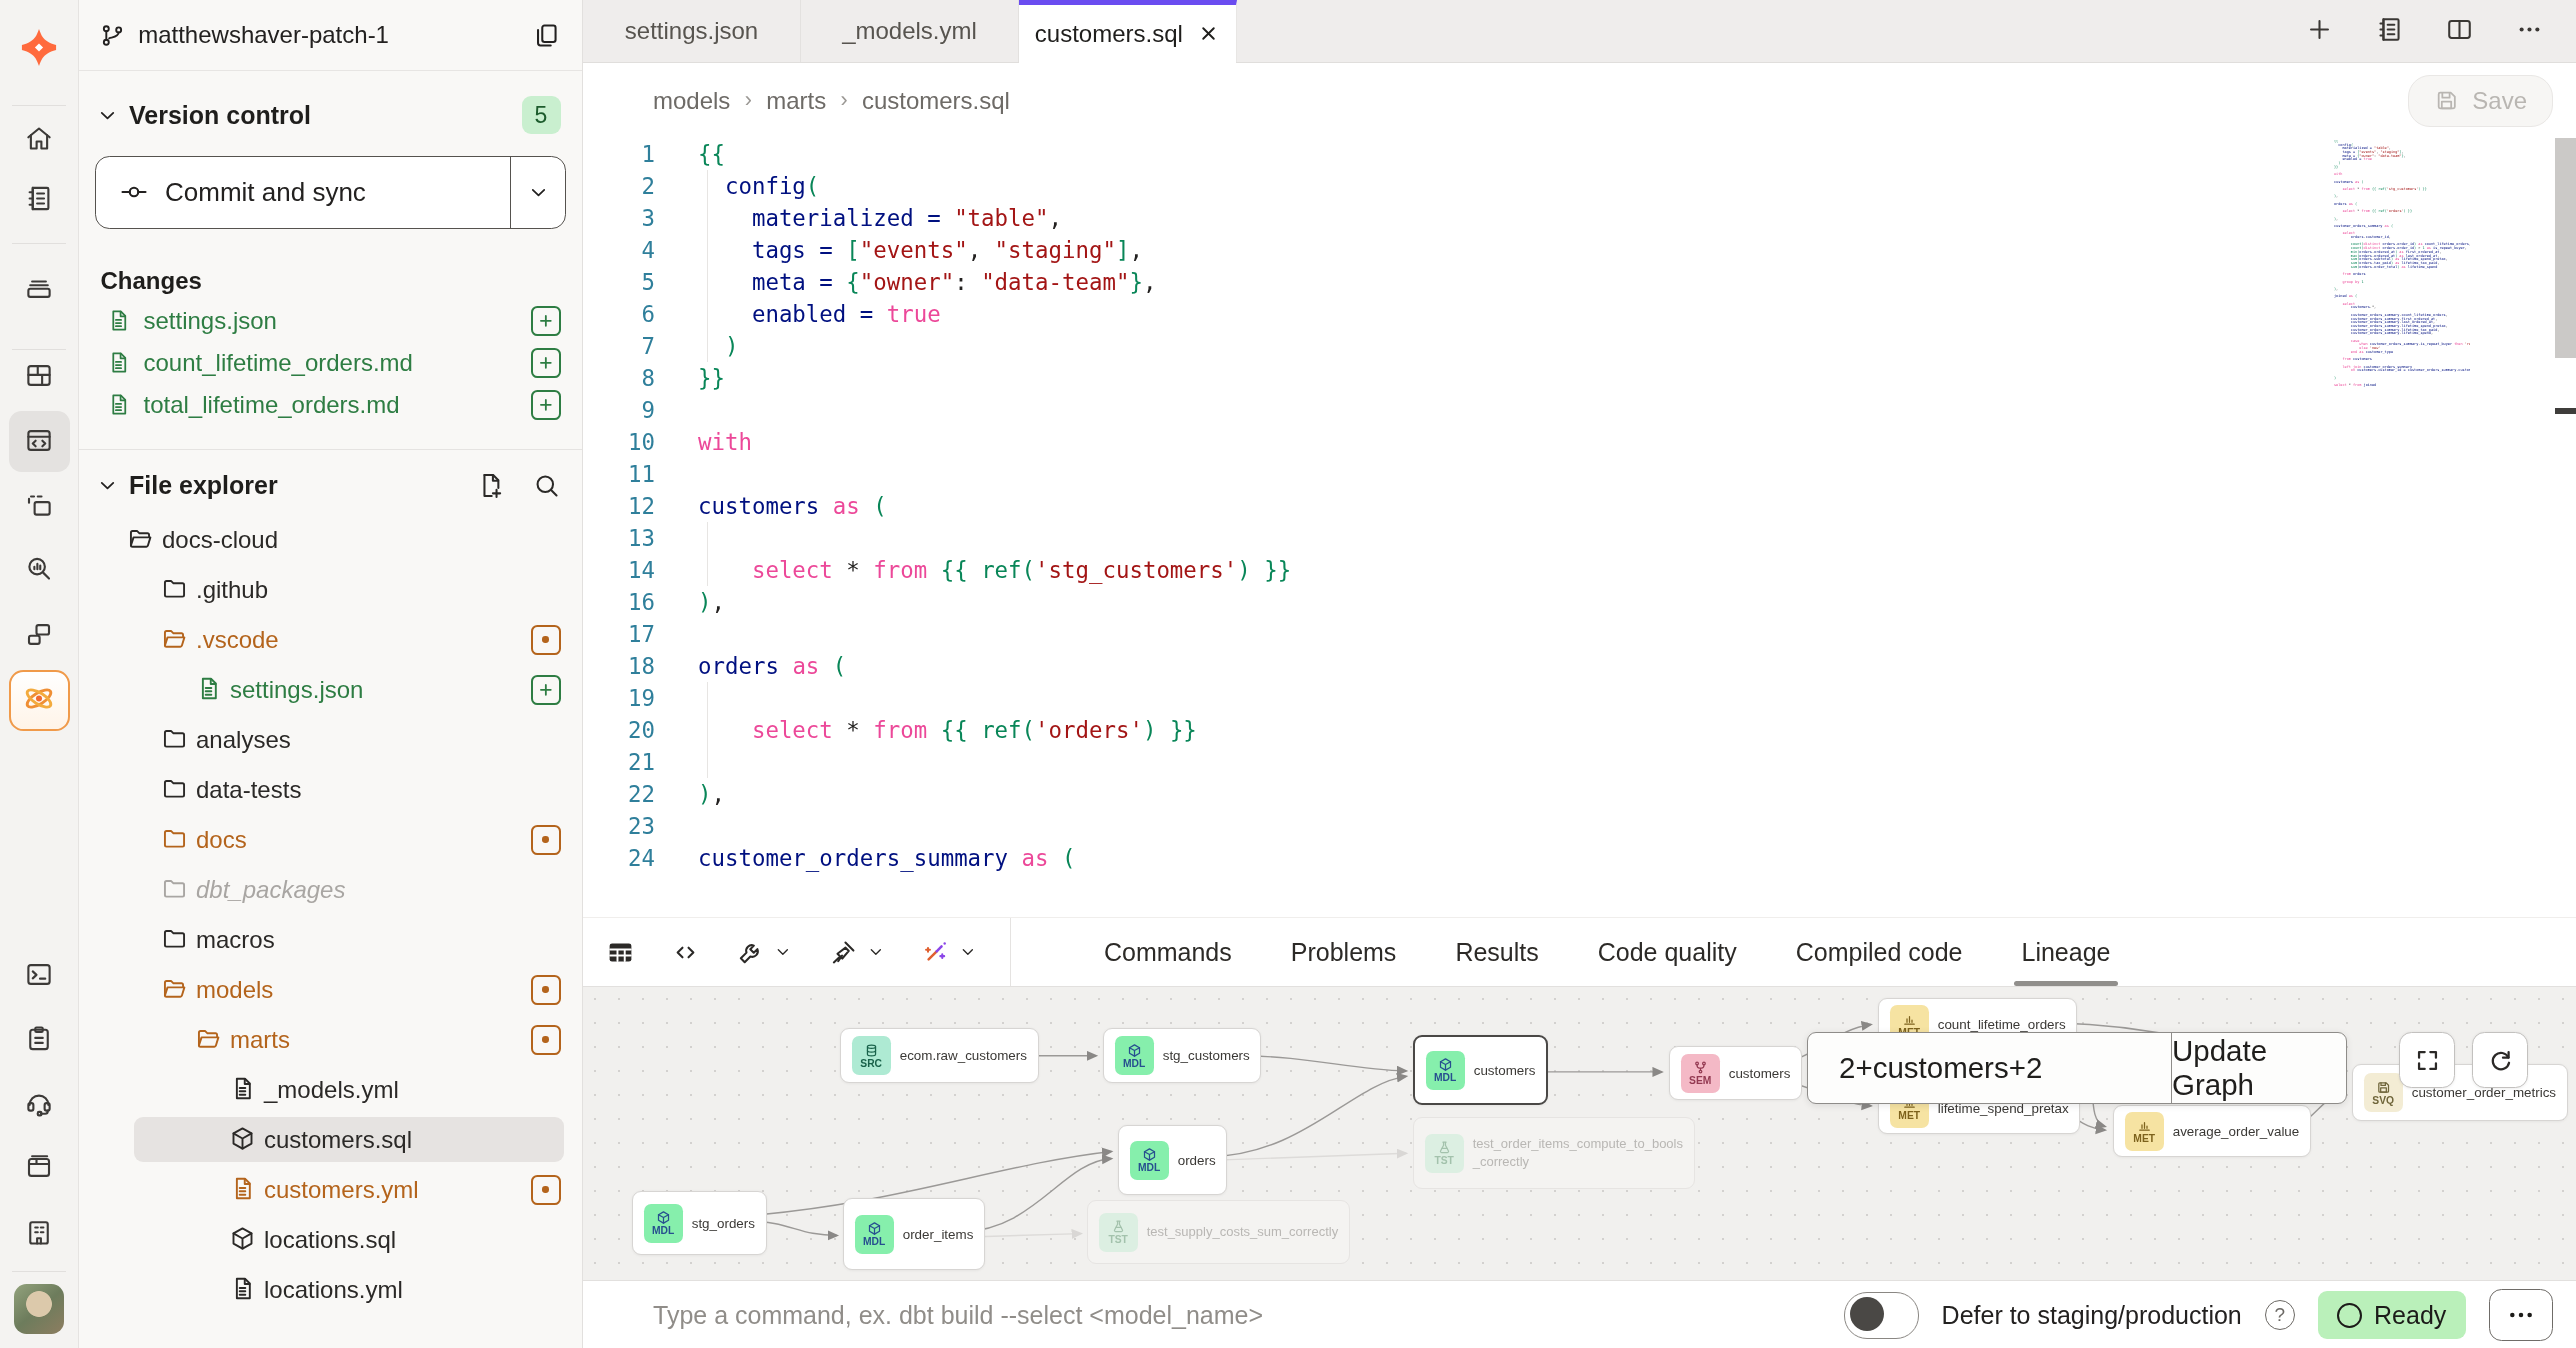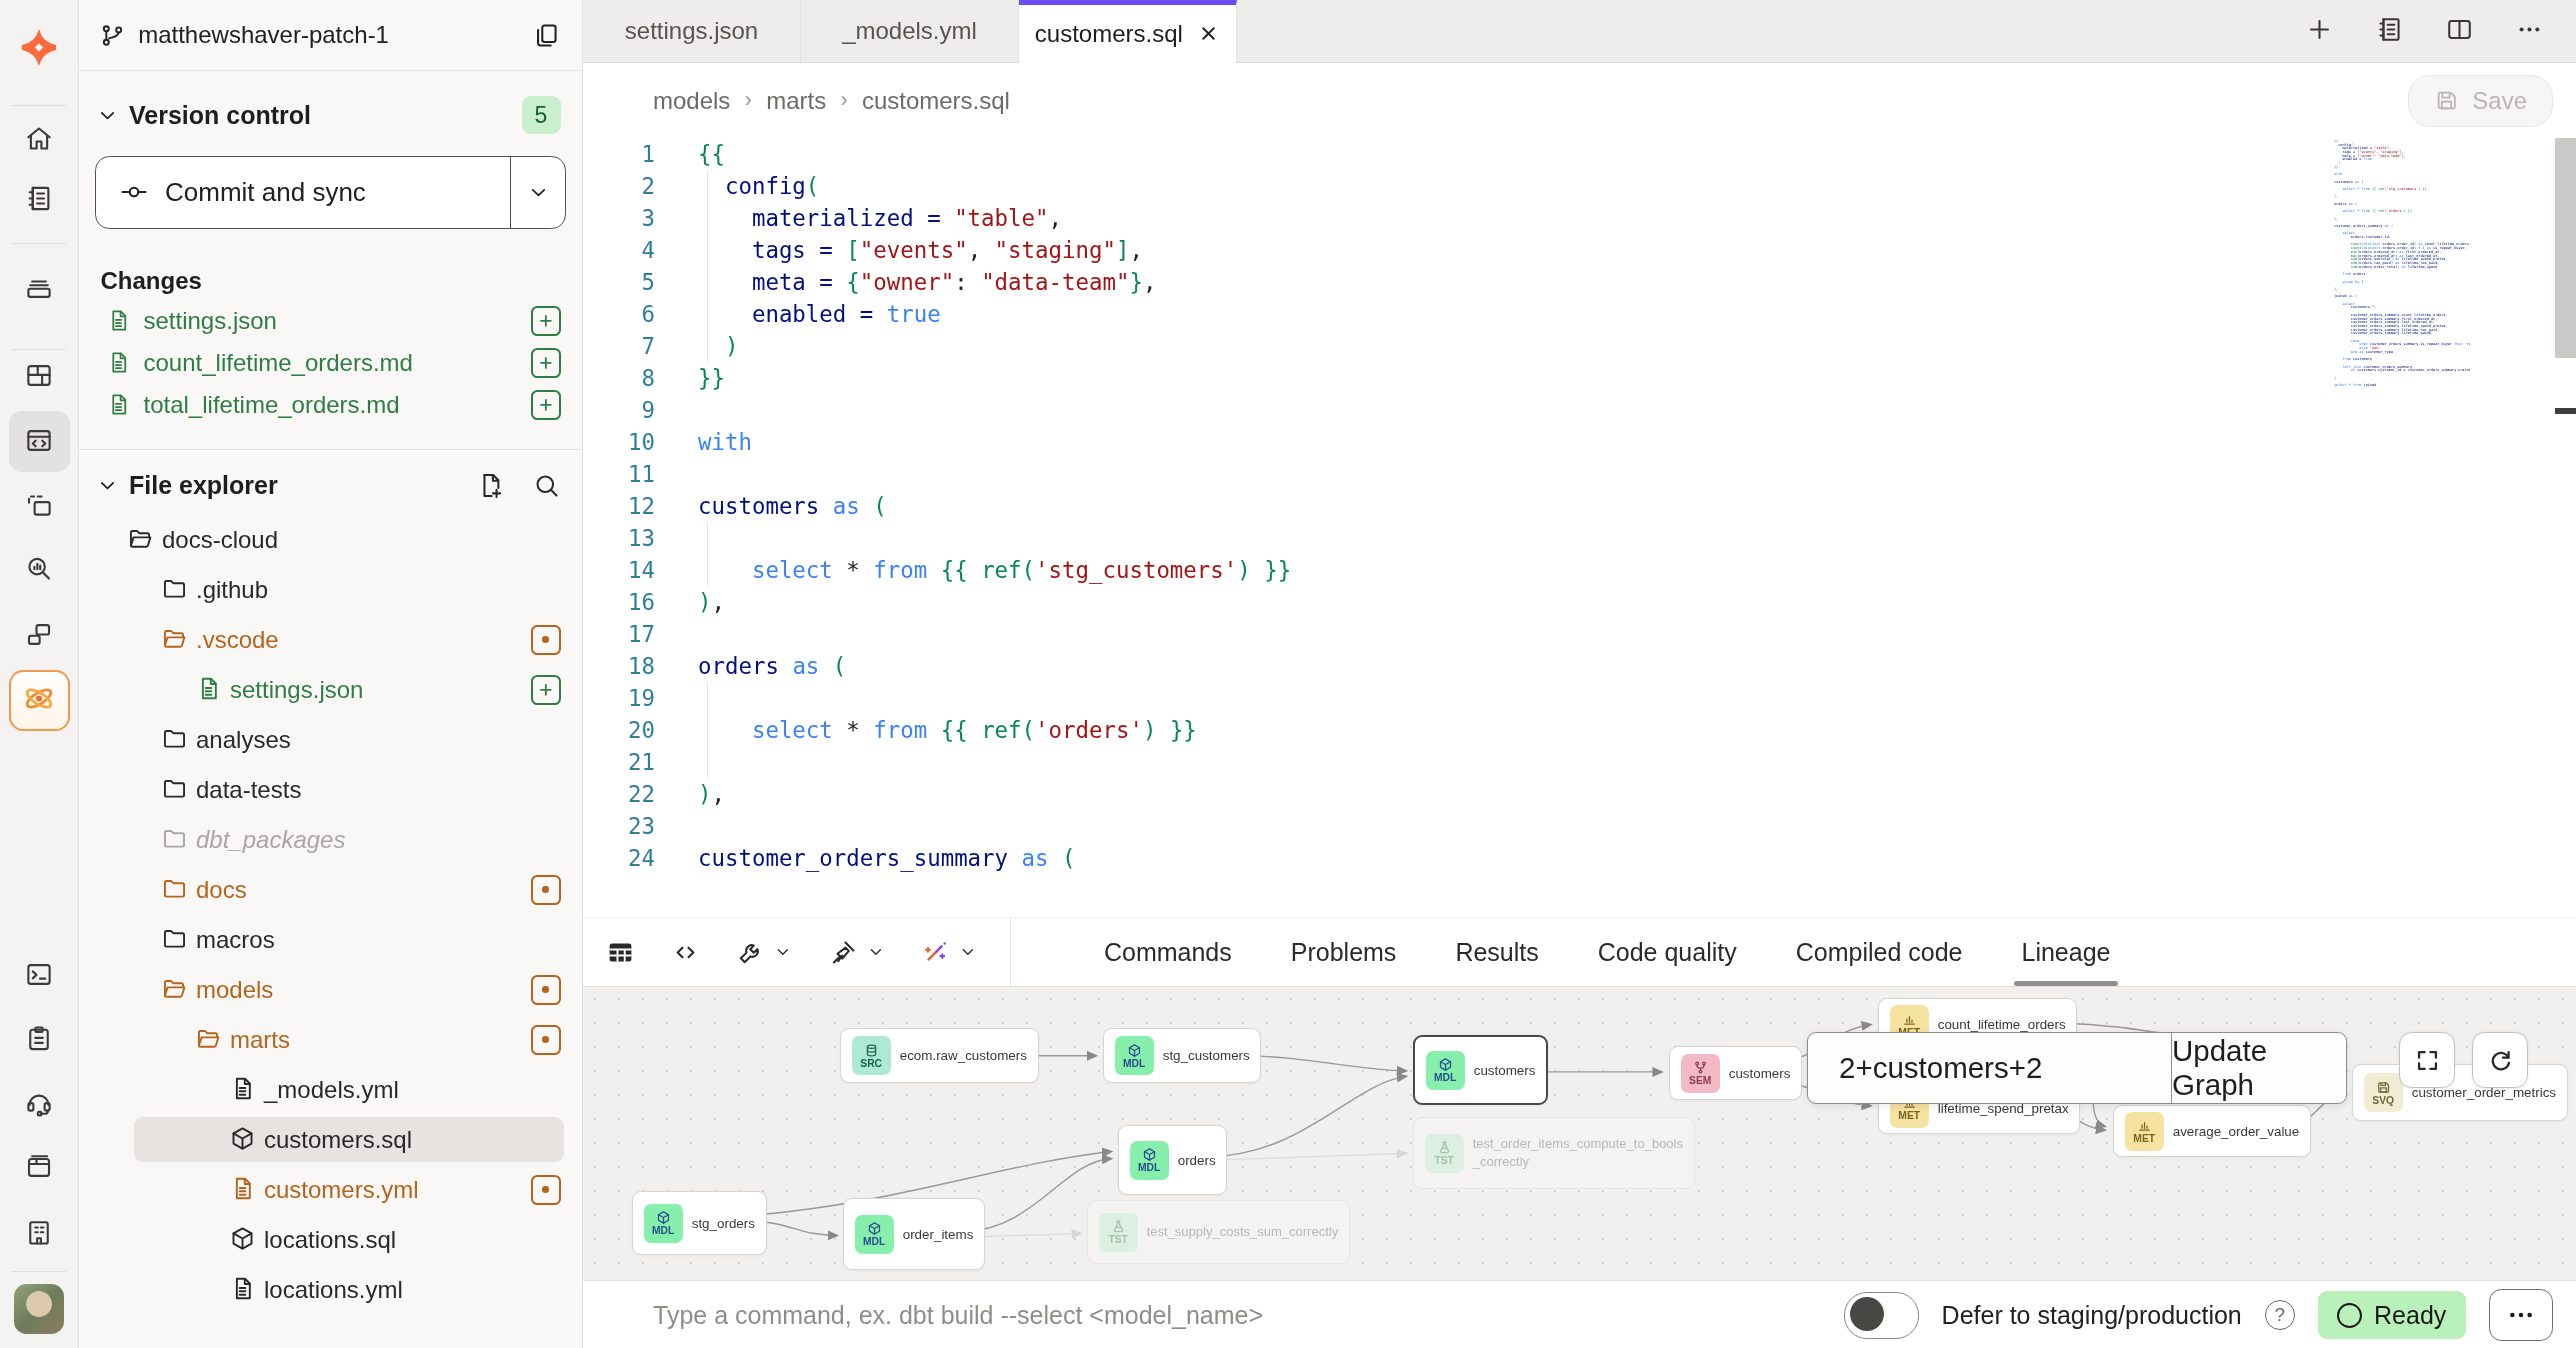--- a/index.html
+++ b/index.html
@@ -59,21 +59,21 @@
   #crumbrow{height:75px;display:flex;align-items:center;padding-left:70px;position:relative;background:#fff}
   .crumb{font-size:24px;color:#6e6b67;display:flex;gap:14.3px;align-items:center}
   .crumb .sep{color:#9b9894;font-size:21.5px}
   .savebtn{position:absolute;right:23px;top:11.6px;height:52px;padding:0 25px;display:flex;align-items:center;gap:13.4px;
     background:#f7f6f4;border:1.3px solid #e9e7e5;border-radius:22px;color:#b9b6b2;font-size:24px}
   #code{position:absolute;top:138px;left:0;right:0;bottom:0;font-family:"DejaVu Sans Mono",monospace;font-size:22.4px}
   .crow{height:32px;display:flex;align-items:center;position:relative}
   .lnum{width:72px;text-align:right;color:#2f7f9b;flex:none;font-size:22.4px}
   .ctext{margin-left:43px;white-space:pre}
   .guide{position:absolute;left:124px;top:0;bottom:0;width:0.9px;background:#e7e5e3}
-  .c-kw{color:#3b82f6}.c-id{color:#001080}.c-str{color:#a31515}.c-grn{color:#098658}
+  .c-kw{color:#ec4899}.c-id{color:#001080}.c-str{color:#a31515}.c-grn{color:#098658}
   #minimap{position:absolute;left:1751px;top:1.8px;width:136px;height:258px;overflow:hidden;
     font-family:"DejaVu Sans Mono",monospace;font-size:3.5px;line-height:3.7px;white-space:pre;color:#333}
   #vscroll{position:absolute;right:0;top:0;width:21.5px;bottom:0}
   #vthumb{position:absolute;left:0;right:0;top:0;height:220px;background:#cbc9c7}
   #vmark{position:absolute;left:0;right:0;top:270px;height:6.3px;background:#3f3d3b}
 
   
   #panelbar{position:absolute;left:583px;top:917px;right:0;height:69px;background:#fff;display:flex;align-items:center;border-top:0.9px solid #f0eeec}
   .ptools{display:flex;align-items:center;gap:36px;padding-left:23px;color:#2b2927}
   .ptool{display:flex;align-items:center;gap:8px;cursor:pointer}
@@ -418,36 +418,36 @@
         <span class="lbl">analyses</span>
       </div>
       <div class="trow " style="padding-left:82px">
         <span class="ic"><span class="icon" style="width:27px;height:27px">
             <svg viewBox="0 0 24 24" width="27" height="27" fill="none" stroke="currentColor" stroke-width="1.7" stroke-linecap="round" stroke-linejoin="round">
               <path d="M3.5 6.8c0-.8.6-1.4 1.4-1.4h4.2l2 2h8a1.4 1.4 0 0 1 1.4 1.4v9a1.4 1.4 0 0 1-1.4 1.4H4.9a1.4 1.4 0 0 1-1.4-1.4z"></path>
             </svg>
           </span></span>
         <span class="lbl">data-tests</span>
       </div>
-      <div class="trow c-mut" style="padding-left:82px">
-        <span class="ic"><span class="icon" style="width:27px;height:27px">
-            <svg viewBox="0 0 24 24" width="27" height="27" fill="none" stroke="currentColor" stroke-width="1.7" stroke-linecap="round" stroke-linejoin="round">
-              <path d="M3.5 6.8c0-.8.6-1.4 1.4-1.4h4.2l2 2h8a1.4 1.4 0 0 1 1.4 1.4v9a1.4 1.4 0 0 1-1.4 1.4H4.9a1.4 1.4 0 0 1-1.4-1.4z"></path>
-            </svg>
-          </span></span>
-        <span class="lbl">dbt_packages</span>
-      </div>
       <div class="trow c-mod" style="padding-left:82px">
         <span class="ic"><span class="icon" style="width:27px;height:27px">
             <svg viewBox="0 0 24 24" width="27" height="27" fill="none" stroke="currentColor" stroke-width="1.7" stroke-linecap="round" stroke-linejoin="round">
               <path d="M3.5 6.8c0-.8.6-1.4 1.4-1.4h4.2l2 2h8a1.4 1.4 0 0 1 1.4 1.4v9a1.4 1.4 0 0 1-1.4 1.4H4.9a1.4 1.4 0 0 1-1.4-1.4z"></path>
             </svg>
           </span></span>
         <span class="lbl">docs</span>
         <span class="rowmarker marker dot"></span>
+      </div>
+      <div class="trow c-mut" style="padding-left:82px">
+        <span class="ic"><span class="icon" style="width:27px;height:27px">
+            <svg viewBox="0 0 24 24" width="27" height="27" fill="none" stroke="currentColor" stroke-width="1.7" stroke-linecap="round" stroke-linejoin="round">
+              <path d="M3.5 6.8c0-.8.6-1.4 1.4-1.4h4.2l2 2h8a1.4 1.4 0 0 1 1.4 1.4v9a1.4 1.4 0 0 1-1.4 1.4H4.9a1.4 1.4 0 0 1-1.4-1.4z"></path>
+            </svg>
+          </span></span>
+        <span class="lbl">dbt_packages</span>
       </div>
       <div class="trow " style="padding-left:82px">
         <span class="ic"><span class="icon" style="width:27px;height:27px">
             <svg viewBox="0 0 24 24" width="27" height="27" fill="none" stroke="currentColor" stroke-width="1.7" stroke-linecap="round" stroke-linejoin="round">
               <path d="M3.5 6.8c0-.8.6-1.4 1.4-1.4h4.2l2 2h8a1.4 1.4 0 0 1 1.4 1.4v9a1.4 1.4 0 0 1-1.4 1.4H4.9a1.4 1.4 0 0 1-1.4-1.4z"></path>
             </svg>
           </span></span>
         <span class="lbl">macros</span>
       </div>
       <div class="trow c-mod" style="padding-left:82px">

